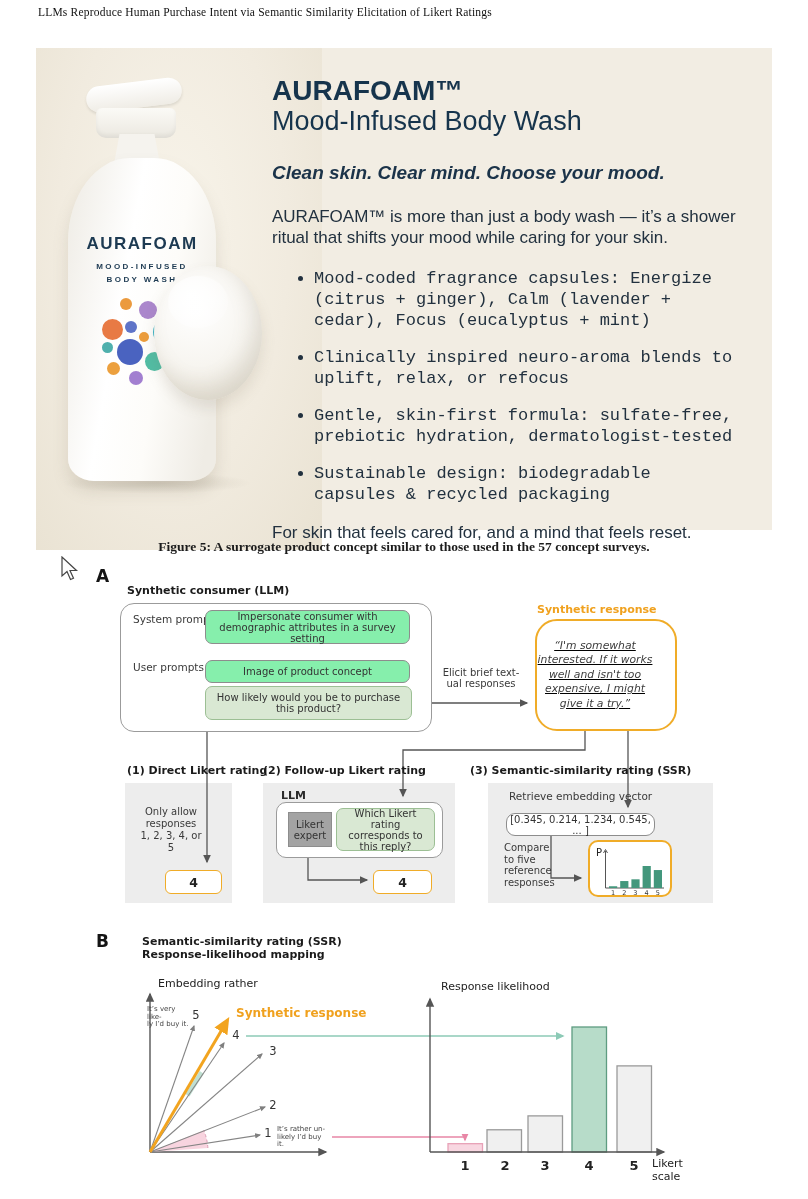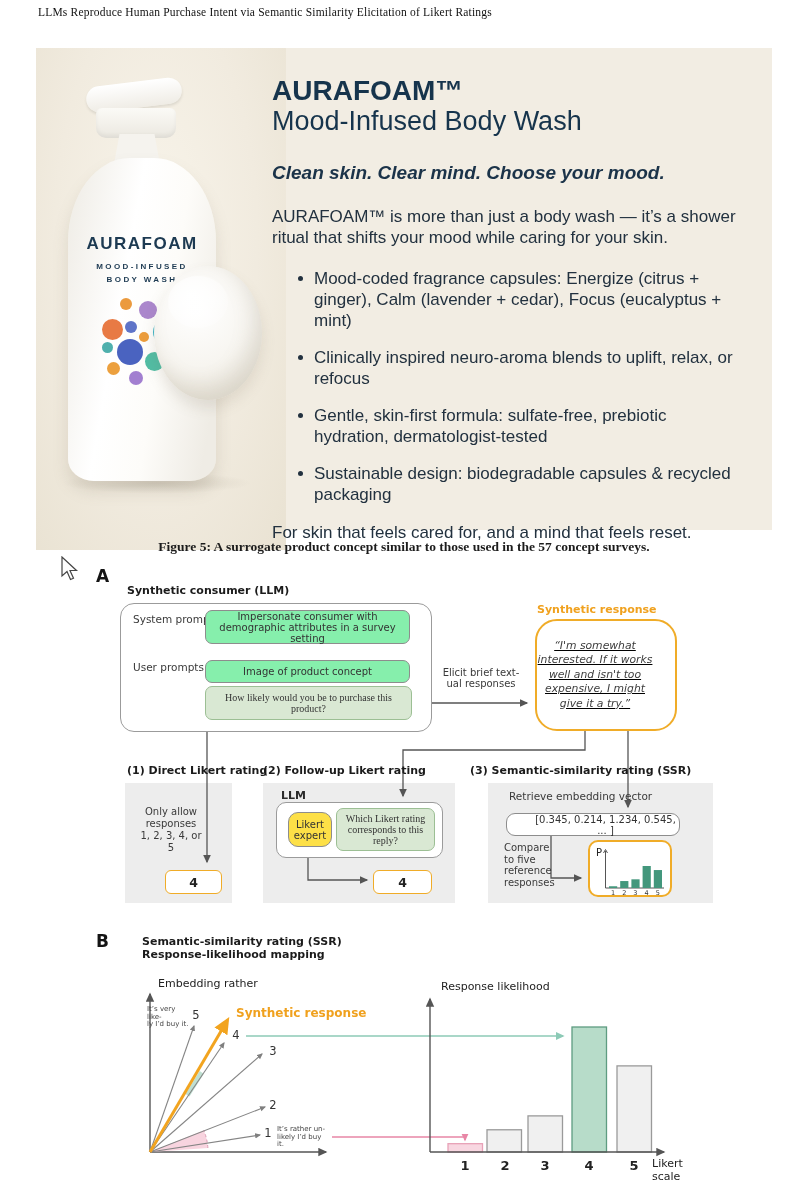--- a/index.html
+++ b/index.html
@@ -9,21 +9,21 @@
 
   
   .running-title{left:38px;top:6px;font-family:"Liberation Serif",serif;font-size:11.5px;
                  color:#111;letter-spacing:.2px;}
   .fig-caption{left:0;top:539px;width:808px;text-align:center;font-family:"Liberation Serif",serif;
                font-weight:700;font-size:13.5px;color:#1c1c1c;}
 
   
   .card{left:36px;top:48px;width:736px;height:482px;background:#f2ede3;}
   .photo{position:absolute;left:0;top:0;width:250px;height:502px;
-         background:radial-gradient(ellipse at 48% 38%,#f8f4ea 0%,#f1ebdf 55%,#e9e2d2 100%);}
+         background:radial-gradient(ellipse at 48% 38%,#f8f4ea 0%,#f1ebdf 55%,#e9e2d2 100%);padding-left:36px;}
   .bottle{position:absolute;left:32px;top:110px;width:148px;height:323px;
           background:linear-gradient(100deg,#eeebe4 0%,#ffffff 38%,#fdfcf9 62%,#efece5 92%);
           border-radius:62px 62px 26px 26px / 84px 84px 22px 22px;
           box-shadow:0 10px 16px rgba(120,110,90,.18);}
   .neck{position:absolute;left:78px;top:86px;width:46px;height:30px;background:#f5f3ee;
         clip-path:polygon(12% 0,88% 0,100% 100%,0 100%);}
   .cap-base{position:absolute;left:60px;top:60px;width:80px;height:30px;
             background:linear-gradient(180deg,#fbfaf6,#ebe8e0);border-radius:6px 6px 10px 10px;
             box-shadow:inset 0 -3px 4px rgba(0,0,0,.05);}
   .cap-lid{position:absolute;left:50px;top:34px;width:96px;height:26px;
@@ -43,36 +43,36 @@
   .bottle-shadow{position:absolute;left:26px;top:424px;width:190px;height:22px;border-radius:50%;
           background:radial-gradient(ellipse,rgba(90,80,60,.18),rgba(90,80,60,0) 70%);}
 
   .copy{position:absolute;left:236px;top:28px;width:470px;color:#22313f;
         font-family:"Liberation Sans",sans-serif;}
   .copy h1{margin:0;font-size:28px;line-height:30px;font-weight:700;color:#16344c;}
   .copy h2{margin:0 0 26px 0;font-size:27px;line-height:30px;font-weight:400;color:#16344c;}
   .tagline{font-size:19px;font-style:italic;font-weight:700;color:#1b3349;margin:0 0 22px 0;}
   .intro{font-size:17px;line-height:21px;margin:0 0 20px 0;}
   .copy ul{list-style:none;margin:0;padding:0 0 0 26px;}
-  .copy li{position:relative;font-size:17px;line-height:21px;margin-bottom:16px;padding-left:16px;}
+  .copy li{position:relative;font-size:17px;line-height:21px;margin-bottom:16px;padding-left:16px;font-family:Liberation Mono, monospace;}
   .copy li .bullet{position:absolute;left:0;top:8px;width:5px;height:5px;border-radius:50%;background:#22313f;}
   .closing{font-size:17px;line-height:21px;}
 
   
   .panel-gray{background:#ededed;z-index:1;}
   .dsvg{left:0;top:0;width:808px;height:1199px;z-index:2;pointer-events:none;}
   .z3{z-index:3;}
   .dlabel{font-weight:700;font-size:17px;color:#141414;}
   .dtitle{font-weight:700;font-size:11px;color:#1b1b1b;}
   .dtext{font-size:10px;color:#3a3a3a;}
   .wbox{background:#fff;border:1.4px solid #9b9b9b;border-radius:14px;}
   .gbox{background:#86efac;border:1.2px solid #8d8d8d;border-radius:7px;display:flex;
         align-items:center;justify-content:center;text-align:center;font-size:10px;color:#333;}
   .greenbox{background:#d9e8d3;border:1.2px solid #9cbf94;border-radius:7px;display:flex;
-        align-items:center;justify-content:center;text-align:center;font-size:10px;color:#333;font-family:Liberation Serif, serif;}
+        align-items:center;justify-content:center;text-align:center;font-size:10px;color:#333;}
   .orangebox{background:#fff;border:2px solid #f0ac28;border-radius:10px;}
   .resultbox{background:#fff;border:1.8px solid #f0ac28;border-radius:6px;display:flex;
         align-items:center;justify-content:center;font-size:12.5px;font-weight:600;color:#222;}
   .orange-label{color:#f0a11e;font-weight:700;font-size:11px;}
   .small-note{font-size:7px;line-height:7.5px;color:#444;}
   .tick{font-size:13px;font-weight:600;color:#222;text-align:center;width:20px;}
 </style>
 </head>
 <body>
 
@@ -215,33 +215,33 @@
     <span>responses</span><br>
     <span>1, 2, 3, 4, or 5</span>
   </div>
   <div class="abs resultbox z3" style="left:165px;top:870px;width:55px;height:22px;">
       <span>4</span>
     </div>
 
   <div class="abs dtitle z3" style="left:263px;top:764px;">(2) Follow-up Likert rating</div>
   <div class="abs dtext z3" style="left:281px;top:789px;font-size:11px;font-weight:600;color:#2a2a2a;">LLM</div>
   <div class="abs wbox z3" style="left:276px;top:802px;width:165px;height:54px;border-radius:10px;"></div>
-  <div class="abs gbox z3" style="left:288px;top:812px;width:42px;height:33px;background:#fde047;border-radius:10px;">
+  <div class="abs gbox z3" style="left:288px;top:812px;width:42px;height:33px;background:#a3a3a3;border-radius:0;">
       <span style="width:38px;line-height:11px;">Likert expert</span>
     </div>
   <div class="abs greenbox z3" style="left:336px;top:808px;width:97px;height:41px;">
       <span style="width:92px;line-height:11px;">Which Likert rating corresponds to this reply?</span>
     </div>
   <div class="abs resultbox z3" style="left:373px;top:870px;width:57px;height:22px;">
       <span>4</span>
     </div>
 
   <div class="abs dtitle z3" style="left:470px;top:764px;">(3) Semantic-similarity rating (SSR)</div>
   <div class="abs dtext z3" style="left:509px;top:790px;font-size:10.5px;">Retrieve embedding vector</div>
-  <div class="abs gbox z3" style="left:506px;top:813px;width:147px;height:21px;background:#fff;border-radius:9px;padding-left:25px;">
+  <div class="abs gbox z3" style="left:506px;top:813px;width:147px;height:21px;background:#fff;border-radius:9px;">
       <span>[0.345, 0.214, 1.234, 0.545, ... ]</span>
     </div>
   <div class="abs dtext z3" style="left:504px;top:842px;width:58px;line-height:11.5px;">
     <span>Compare</span><br>
     <span>to five</span><br>
     <span>reference</span><br>
     <span>responses</span>
   </div>
   <div class="abs orangebox z3" style="left:588px;top:840px;width:80px;height:53px;">
     <svg width="80" height="53" viewBox="0 0 80 53">

